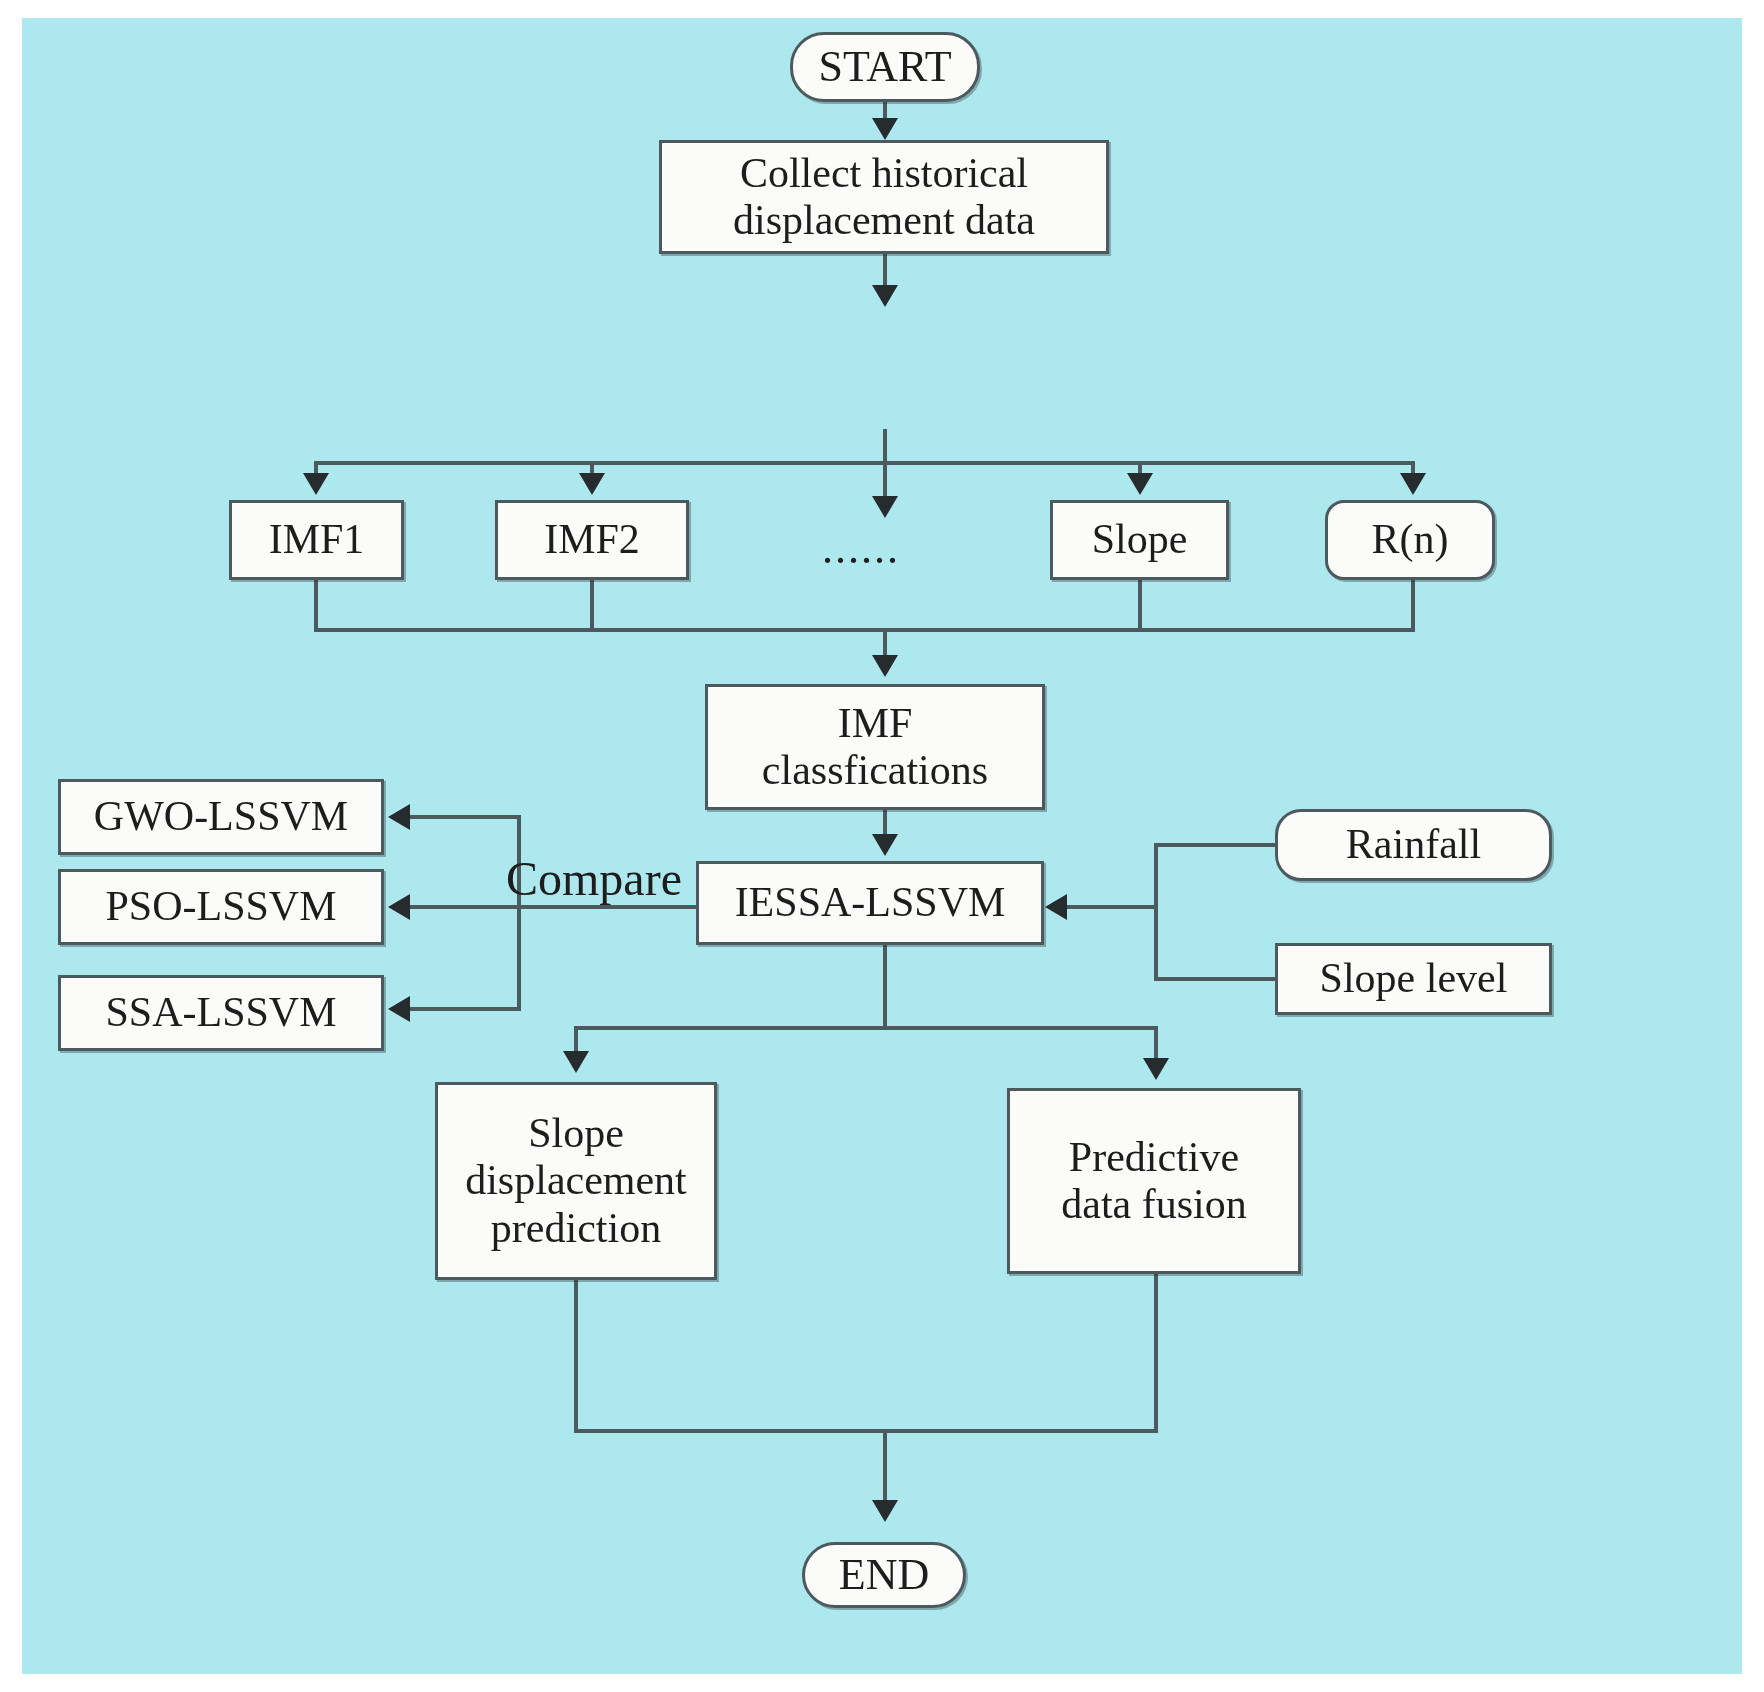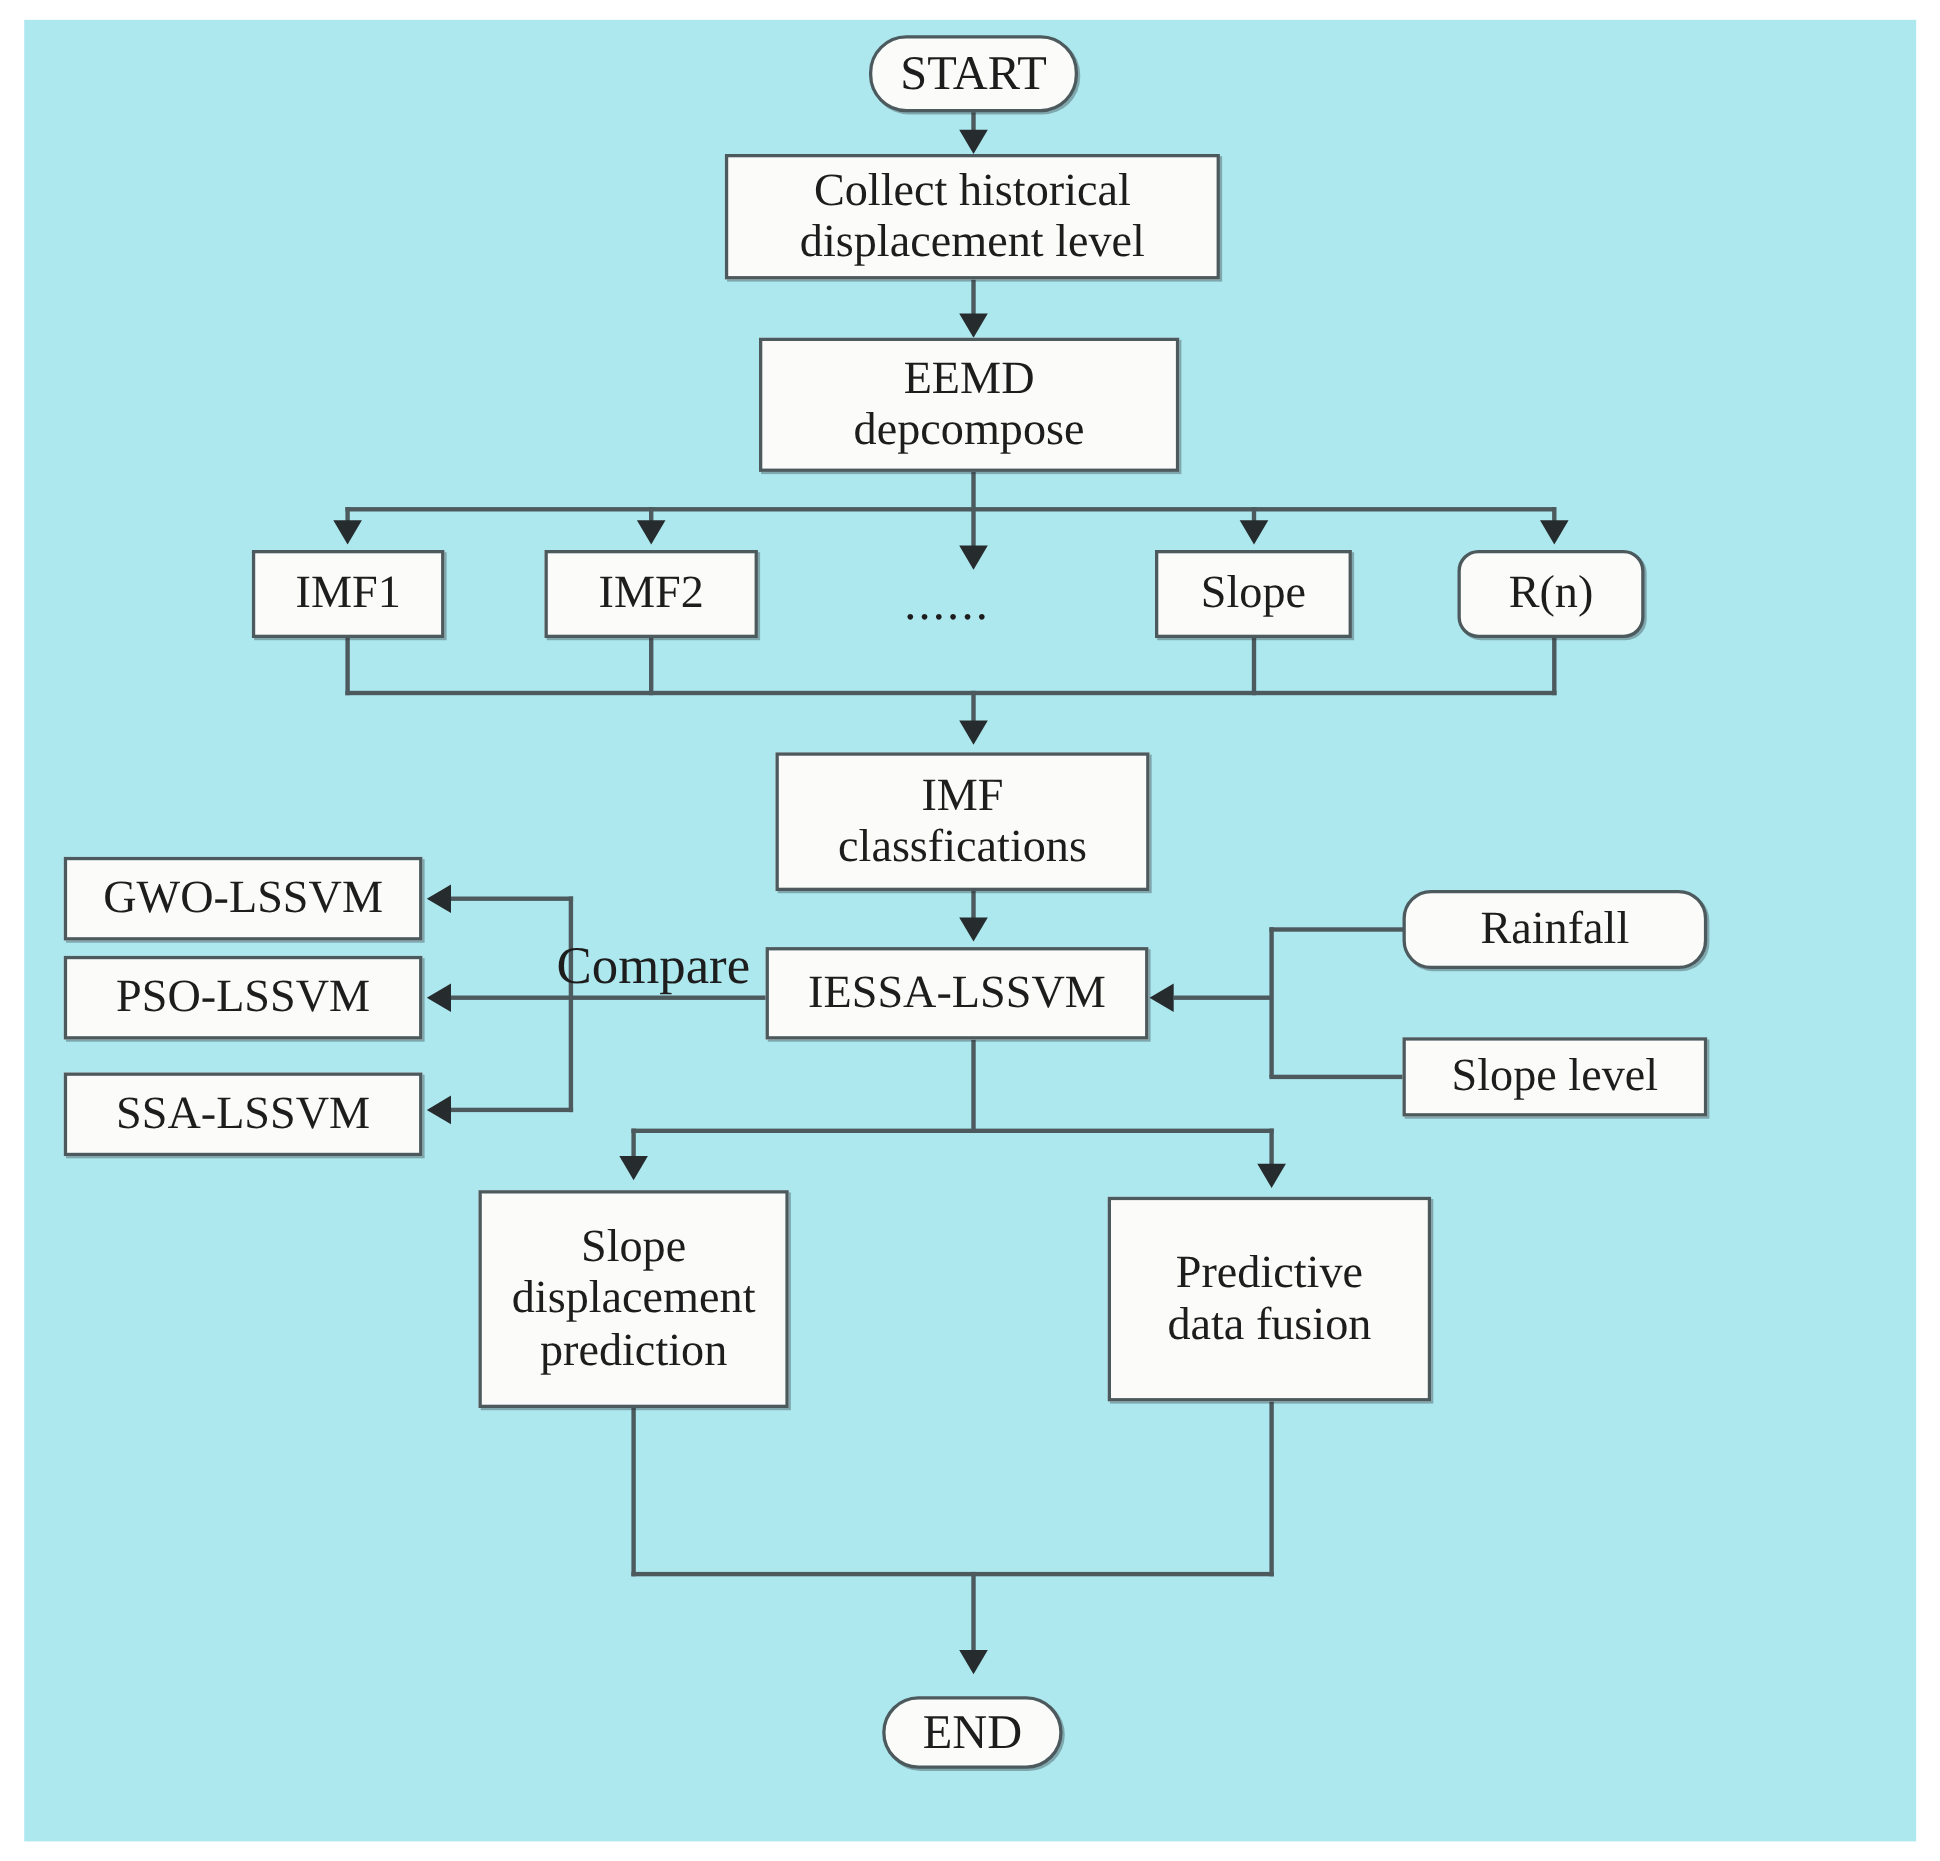--- a/index.html
+++ b/index.html
@@ -81,30 +81,24 @@
 
     <div class="node term" style="left:768px; top:14px; width:190px; height:70px; font-size:44px;">
       <span class="lines">
           <span>START</span>
         </span>
     </div>
 
     <div class="node" style="left:637px; top:122px; width:450px; height:114px;">
       <span class="lines">
         <span>Collect historical</span>
-        <span>displacement level</span>
-      </span>
-    </div>
-
-    <div class="node" style="left:668px; top:289px; width:382px; height:122px;">
-      <span class="lines">
-        <span>EEMD</span>
-        <span>depcompose</span>
-      </span>
-    </div>
+        <span>displacement data</span>
+      </span>
+    </div>
+
 
     <div class="node" style="left:207px; top:482px; width:175px; height:80px;">
       <span class="lines">
           <span>IMF1</span>
         </span>
     </div>
 
     <div class="node" style="left:473px; top:482px; width:194px; height:80px;">
       <span class="lines">
           <span>IMF2</span>

